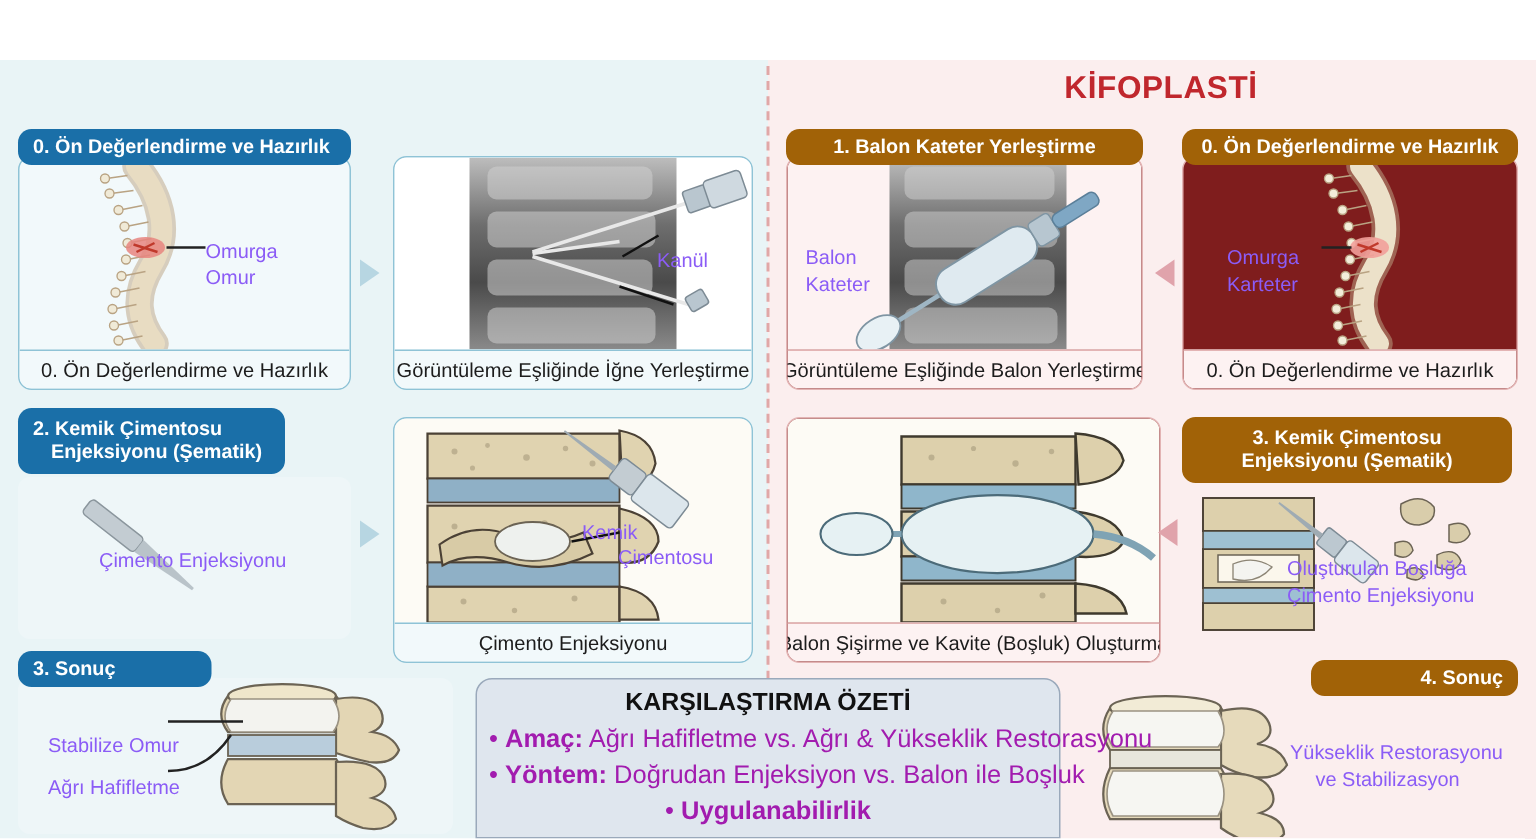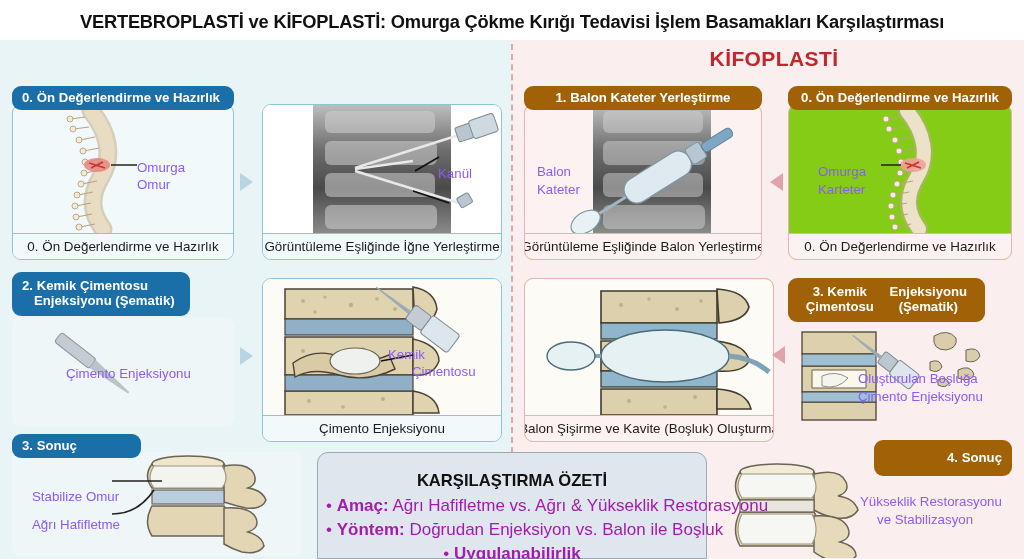--- a/index.html
+++ b/index.html
@@ -38,21 +38,21 @@
   .col-head.right{ left:512px;width:524px; color:#c0272d; }
 
   
   .card{
     position:absolute;
     background:#f2f9fb;
     border:1.4px solid #8fc3d6;
     border-radius:9px;
     overflow:hidden;
   }
-  .card.red{ background:#84cc16; border-color:#e3b4b4; }
+  .card.red{ background:#7f1d1d; border-color:#e3b4b4; }
   .card.plain{ background:transparent; border:none; }
 
   
   .pill{
     position:absolute;
     border-radius:9px;
     color:#fff; font-weight:bold; line-height:1.12;
     display:flex; align-items:center;
     padding:4px 10px;
     font-size:13.2px;
@@ -84,41 +84,40 @@
   .arrow.left{
     border-top:9px solid transparent; border-bottom:9px solid transparent;
     border-right:13px solid #e0a3ab;
   }
 
   
   .summary{
     position:absolute; left:317px; top:452px; width:390px; height:107px;
     background:#dfe6ee; border:1.4px solid #9aa9bb;
     border-radius:11px 11px 0 0;
-    padding:18px 8px 0 8px; text-align:center; z-index:9;
+    padding:5px 8px 0 8px; text-align:center; z-index:9;
   }
   .summary h3{ font-size:16.6px; font-weight:bold; color:#111; margin-bottom:3px; }
   .summary p{ font-size:17px; color:#a21caf; line-height:1.42; white-space:nowrap; }
   .summary b{ font-weight:bold; }
 
   
   svg{ display:block; }
   .lbl{ position:absolute; font-size:13.3px; color:#8b5cf6; line-height:1.2; white-space:nowrap; }
 
   .xray-strip{
     position:absolute; top:0; bottom:0;
     background:linear-gradient(180deg,#bdbdbd,#6e6e6e 35%,#4a4a4a 65%,#8a8a8a);
   }
 </style>
 </head>
 <body>
 
 <div id="root">
 
-  <div class="main-title">VERTEBROPLASTİ ve KİFOPLASTİ: Omurga Çökme Kırığı Tedavisi İşlem Basamakları Karşılaştırması</div>
 
   <div class="col-bg left"></div>
   <div class="col-bg right"></div>
   <div class="divider"></div>
 
   <div class="col-head right">KİFOPLASTİ</div>
 
   <div class="pill blue" style="left:12px; top:86px; width:222px; height:24px;">0. Ön Değerlendirme ve Hazırlık</div>
   <div class="card" style="left:12px; top:104px; width:222px; height:156px;">
     <div class="plate">
@@ -351,21 +350,21 @@
         <line x1="76" y1="77" x2="24" y2="77" stroke="#7fa3b4" stroke-width="4"></line>
         <ellipse cx="46" cy="77" rx="24" ry="14" fill="#e6f1f3" stroke="#4c6b79" stroke-width="1.4"></ellipse>
         <path d="M204 77 q24 2 40 16" stroke="#7fa3b4" stroke-width="5" fill="none"></path>
       </svg>
     </div>
     <div class="caption red">Balon Şişirme ve Kavite (Boşluk) Oluşturma</div>
   </div>
 
   <div class="arrow left" style="left:772px; top:346px;"></div>
 
-  <div class="pill red center" style="left:788px; top:278px; width:197px; height:44px; ">
+  <div class="pill red center" style="left:788px; top:278px; width:220px; height:44px; flex-direction:column;">
     <span>3. Kemik Çimentosu</span>
     <span>Enjeksiyonu (Şematik)</span>
   </div>
   <div class="card plain" style="left:788px; top:324px; width:224px; height:102px; background:transparent;">
     <svg viewBox="0 0 224 102" width="224" height="102">
       <g stroke="#4b4135" stroke-width="1.3" fill="#ddd0ac">
         <rect x="14" y="8" width="74" height="22"></rect>
         <rect x="14" y="42" width="74" height="26"></rect>
         <rect x="14" y="78" width="74" height="18"></rect>
       </g>
@@ -385,21 +384,21 @@
         <path d="M178 26 q12 -4 14 6 q-4 8 -14 5 Z"></path>
         <path d="M142 38 q10 -4 12 5 q-4 7 -12 3 Z"></path>
         <path d="M170 46 q12 -6 16 4 q-3 9 -16 4 Z"></path>
         <path d="M150 56 q8 -4 11 3 q-3 6 -11 2 Z"></path>
       </g>
     </svg>
   </div>
   <div class="lbl" style="left:858px; top:371px;">Oluşturulan Boşluğa</div>
   <div class="lbl" style="left:858px; top:389px;">Çimento Enjeksiyonu</div>
 
-  <div class="pill red rightal" style="left:874px; top:440px; width:138px; height:36px;">4. Sonuç</div>
+  <div class="pill red rightal" style="left:874px; top:440px; width:138px; height:24px;">4. Sonuç</div>
   <div class="card plain" style="left:714px; top:462px; width:300px; height:96px; background:transparent;">
     <svg viewBox="0 0 300 96" width="300" height="96">
       <g stroke="#6b6354" stroke-width="1.5" fill="#e6dabb">
         <path d="M26 10 h74 q10 14 0 28 h-74 q-9 -14 0 -28 Z"></path>
         <ellipse cx="63" cy="10" rx="37" ry="8" fill="#f2ebd6"></ellipse>
         <path d="M26 50 h74 q10 16 0 34 h-74 q-9 -16 0 -34 Z"></path>
         <path d="M100 12 q26 -6 32 8 q4 10 -8 14 q16 2 20 14 q-6 10 -22 8 q-12 -2 -22 -8 Z"></path>
         <path d="M100 54 q28 -2 34 12 q4 10 -8 14 q16 4 16 14 q-6 8 -24 5 q-10 -3 -18 -9 Z"></path>
       </g>
       <path d="M28 12 h70 q8 14 0 24 h-70 q-8 -12 0 -24 Z" fill="#f6f6f2" stroke="#9a9282" stroke-width="1.1"></path>

